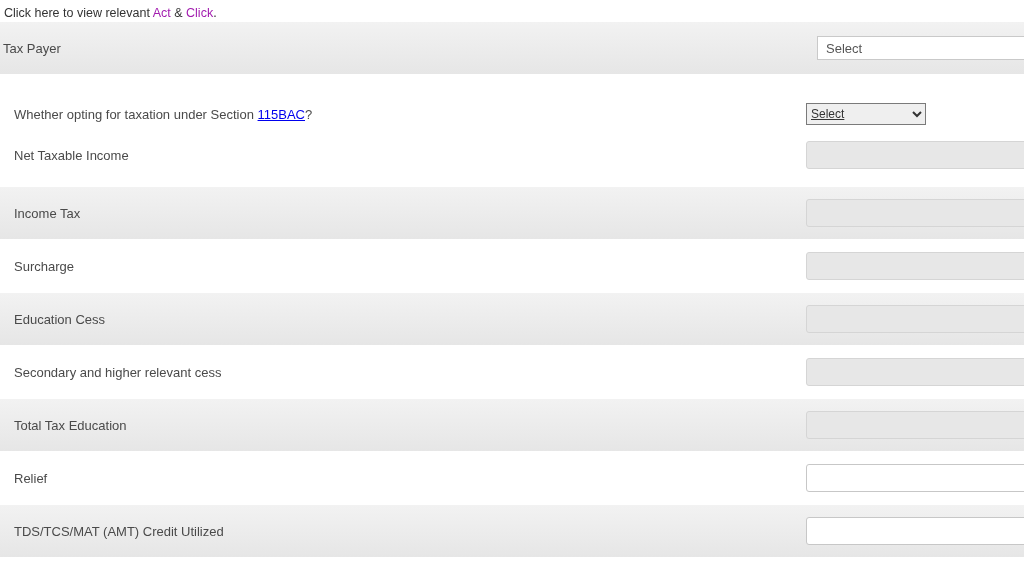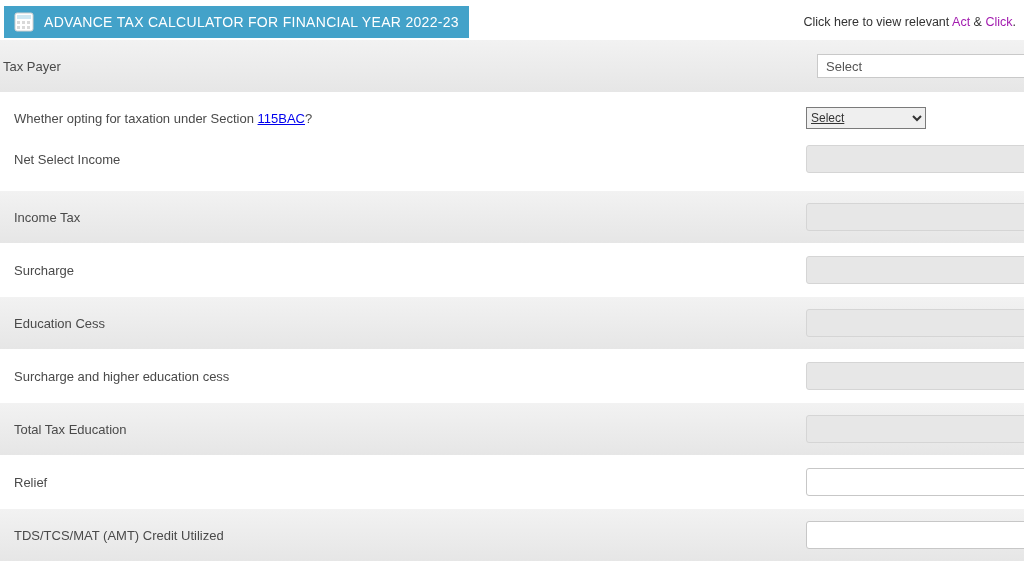--- a/index.html
+++ b/index.html
@@ -92,20 +92,21 @@
     background: #fff;
     border: 1px solid #c7c7c7;
     border-radius: 3px;
     padding: 0 6px;
     font-size: 13px;
     color: #333;
   }
   .subrows {
     background: #fff;
     padding: 6px 0 10px 0;
+    margin-top: 14px;
   }
   .subrow {
     display: flex;
     align-items: center;
     justify-content: space-between;
     padding: 8px 14px;
   }
   .subrow .label { color: #4a4a4a; }
   .subrow .field .narrow-wrap {
     width: 225px;
@@ -114,35 +115,20 @@
   }
   .tax-payer-row {
     background: linear-gradient(#f2f2f2, #e6e6e6);
     padding: 14px 3px;
   }
 </style>
 </head>
 <body>
 
 <div class="topbar">
-  <div class="title-bar">
-    <span class="calc-icon">
-      <svg viewBox="0 0 20 20" width="20" height="20">
-        <rect x="1" y="1" width="18" height="18" rx="2" fill="#fff" stroke="#d0d0d0"></rect>
-        <rect x="3" y="3" width="14" height="4" fill="#cfe8f3"></rect>
-        <rect x="3" y="9" width="3" height="3" fill="#d9d9d9"></rect>
-        <rect x="8" y="9" width="3" height="3" fill="#d9d9d9"></rect>
-        <rect x="13" y="9" width="3" height="3" fill="#d9d9d9"></rect>
-        <rect x="3" y="14" width="3" height="3" fill="#d9d9d9"></rect>
-        <rect x="8" y="14" width="3" height="3" fill="#d9d9d9"></rect>
-        <rect x="13" y="14" width="3" height="3" fill="#d9d9d9"></rect>
-      </svg>
-    </span>
-    <span>ADVANCE TAX CALCULATOR FOR FINANCIAL YEAR 2022-23</span>
-  </div>
   <div class="relevant-text">
     <span>Click here to view relevant </span><a href="#">Act</a><span> &amp; </span><a href="#">Click</a><span>.</span>
   </div>
 </div>
 
 <div class="row tax-payer-row">
   <div class="label">Tax Payer</div>
   <div class="field">
     <select class="wide">
       <option>Select</option>
@@ -157,21 +143,21 @@
     </div>
     <div class="field">
       <div class="narrow-wrap">
         <select class="narrow">
           <option>Select</option>
         </select>
       </div>
     </div>
   </div>
   <div class="subrow">
-    <div class="label">Net Select Income</div>
+    <div class="label">Net Taxable Income</div>
     <div class="field">
         <div class="readonly"></div>
       </div>
   </div>
 </div>
 
 <div class="row row-gray">
   <div class="label">Income Tax</div>
   <div class="field">
       <div class="readonly"></div>
@@ -186,21 +172,21 @@
 </div>
 
 <div class="row row-gray">
   <div class="label">Education Cess</div>
   <div class="field">
       <div class="readonly"></div>
     </div>
 </div>
 
 <div class="row row-white">
-  <div class="label">Surcharge and higher education cess</div>
+  <div class="label">Secondary and higher relevant cess</div>
   <div class="field">
       <div class="readonly"></div>
     </div>
 </div>
 
 <div class="row row-gray">
   <div class="label">Total Tax Education</div>
   <div class="field">
       <div class="readonly"></div>
     </div>

